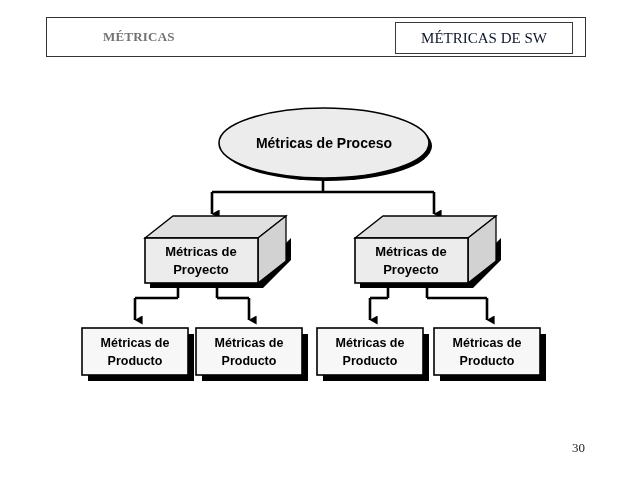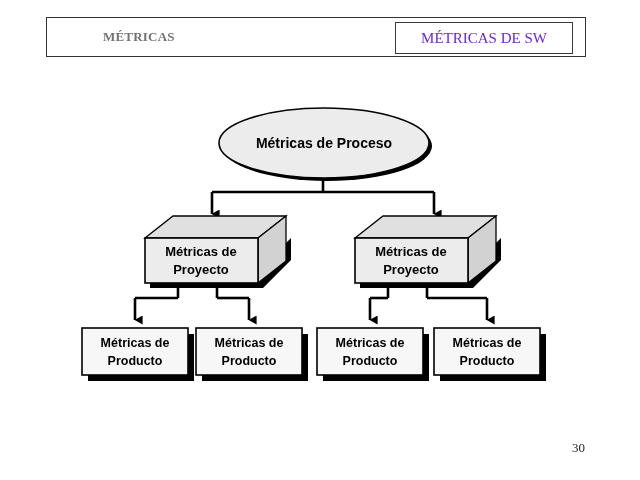--- a/index.html
+++ b/index.html
@@ -46,21 +46,21 @@
     border: 1px solid #3a3a3a;
     background: #ffffff;
     box-sizing: border-box;
     display: flex;
     align-items: center;
     justify-content: center;
   }
   #header-chip span {
     font-family: "Liberation Serif", serif;
     font-size: 15px;
-    color: #6d28d9;
+    color: #0f172a;
     white-space: nowrap;
   }
 
   
   #diagram {
     position: absolute;
     left: 0;
     top: 0;
     width: 640px;
     height: 480px;

